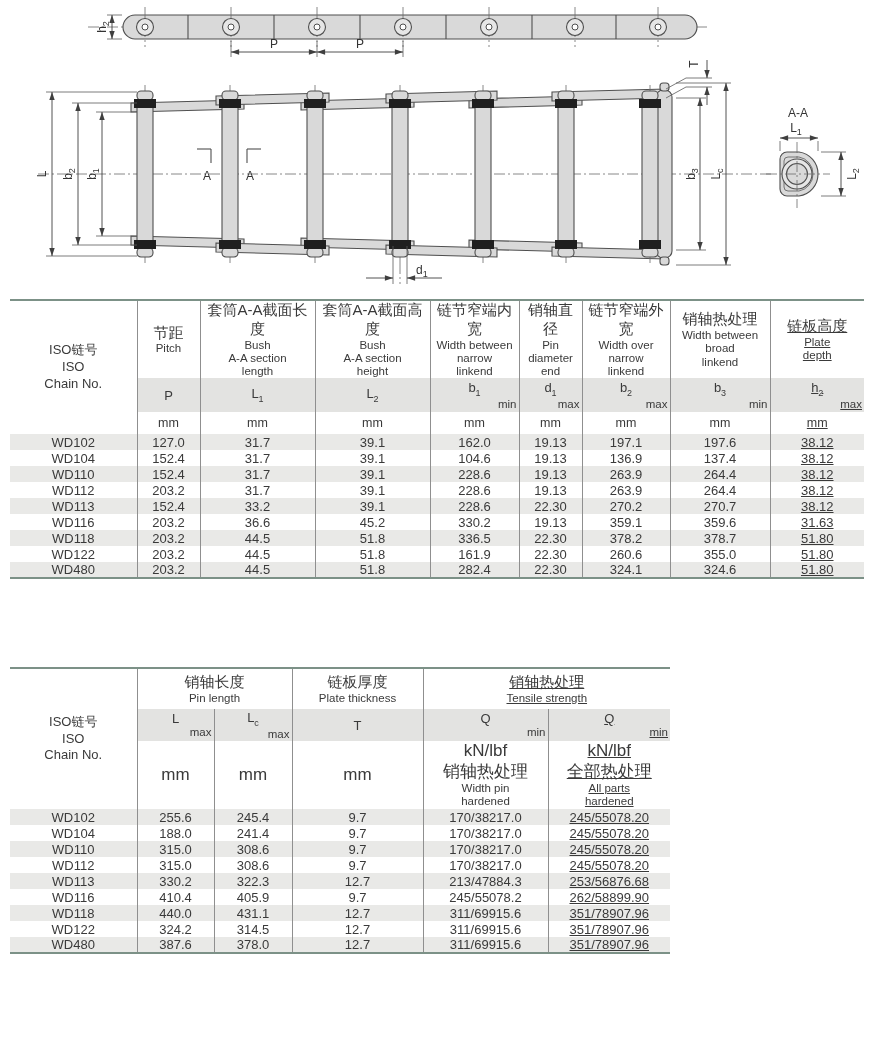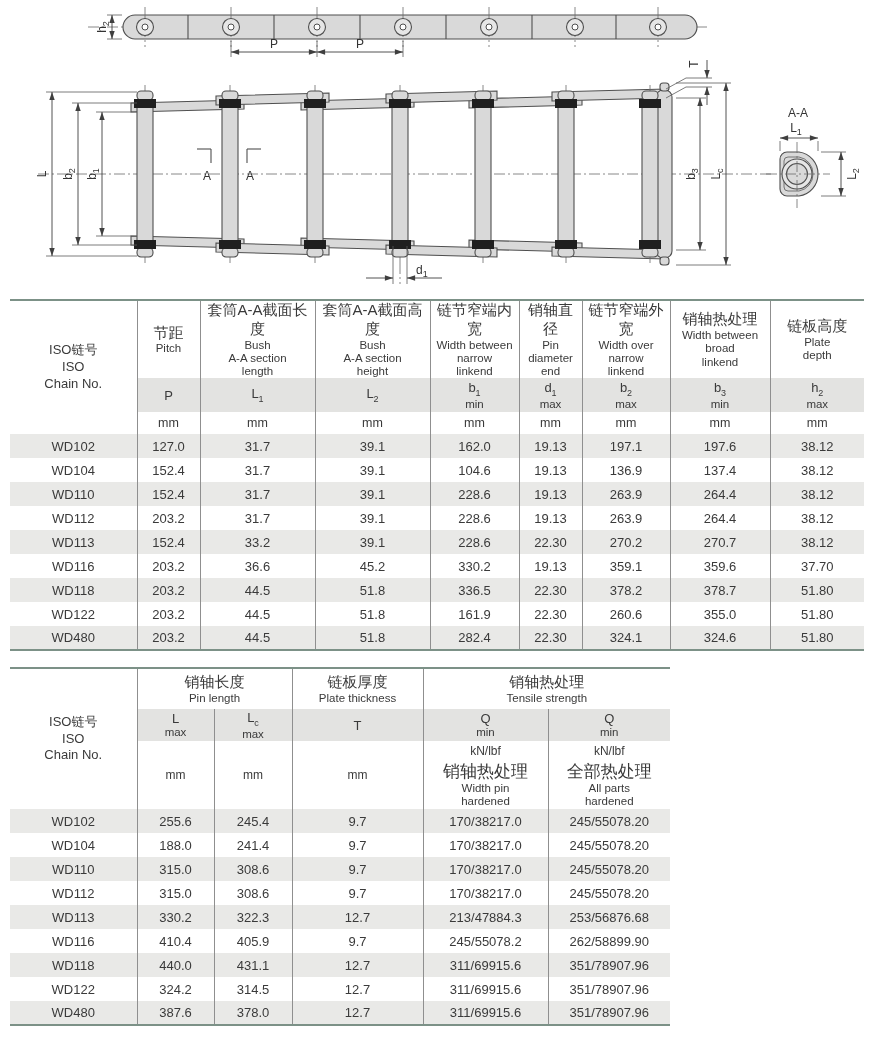--- a/index.html
+++ b/index.html
@@ -13,35 +13,35 @@
   .cap{fill:#1f1f1f;stroke:none;}
   .hole{fill:#ffffff;stroke:#4f4f4f;stroke-width:1;}
   .ln{stroke:#4f4f4f;stroke-width:1.1;fill:none;}
   .thin{stroke:#5a5a5a;stroke-width:0.8;fill:none;}
   .cl{stroke:#6a6a6a;stroke-width:0.8;fill:none;stroke-dasharray:11 3 2 3;}
   .dim{stroke:#3f3f3f;stroke-width:0.9;fill:none;}
   table{border-collapse:collapse;table-layout:fixed;border-top:2px solid #7c9187;border-bottom:2px solid #7c9187;font-size:13px;color:#3a3a3a;}
   .t1{position:absolute;left:10px;top:299px;width:854px;}
   .t2{position:absolute;left:10px;top:667px;width:660px;}
   th,td{border-right:1px solid #8f8f8f;font-weight:normal;text-align:center;padding:0 2px;vertical-align:middle;}
-  th:last-child,td:last-child{border-right:none;}
+  th:last-child,td:last-child{border-right:none;text-decoration:underline;}
   .r-sym th{background:#e3e3e1;}
   .t1 .r-name th{height:74px;}
   .t1 .r-sym th{height:34px;}
   .t1 .r-unit th{height:22px;font-size:12.5px;}
   .t2 .r-group th{height:40px;}
   .t2 .r-sym th{height:32px;}
-  .t2 .r-kn th{height:20px;font-size:12px;}
+  .t2 .r-kn th{height:20px;font-size:17px;}
   .t2 .r-note th{height:48px;}
-  tbody tr{height:24px;}
+  tbody tr{height:16px;}
   tbody tr:nth-child(odd){background:#e9e9e7;}
   .cn{font-size:15px;line-height:1.25;}
   .cn2{font-size:17px;line-height:1.2;}
   .en{font-size:11.5px;line-height:1.15;}
-  .lim{font-size:11.5px;line-height:1;margin-top:1px;}
+  .lim{font-size:11.5px;line-height:1;margin-top:1px;text-align:right;}
   .symline{line-height:1;}
   sub.ss{font-size:9px;}
   .iso-head{font-size:13px;line-height:1.3;text-align:center;}
 </style>
 </head>
 <body>
 
 <div class="page">
 
 <svg class="draw" width="874" height="296" viewBox="0 0 874 296">
@@ -337,21 +337,21 @@
         </tr>
         <tr>
           <td class="iso-cell">WD116</td>
           <td class="val">203.2</td>
           <td class="val">36.6</td>
           <td class="val">45.2</td>
           <td class="val">330.2</td>
           <td class="val">19.13</td>
           <td class="val">359.1</td>
           <td class="val">359.6</td>
-          <td class="val">37.70</td>
+          <td class="val">31.63</td>
         </tr>
         <tr>
           <td class="iso-cell">WD118</td>
           <td class="val">203.2</td>
           <td class="val">44.5</td>
           <td class="val">51.8</td>
           <td class="val">336.5</td>
           <td class="val">22.30</td>
           <td class="val">378.2</td>
           <td class="val">378.7</td>

